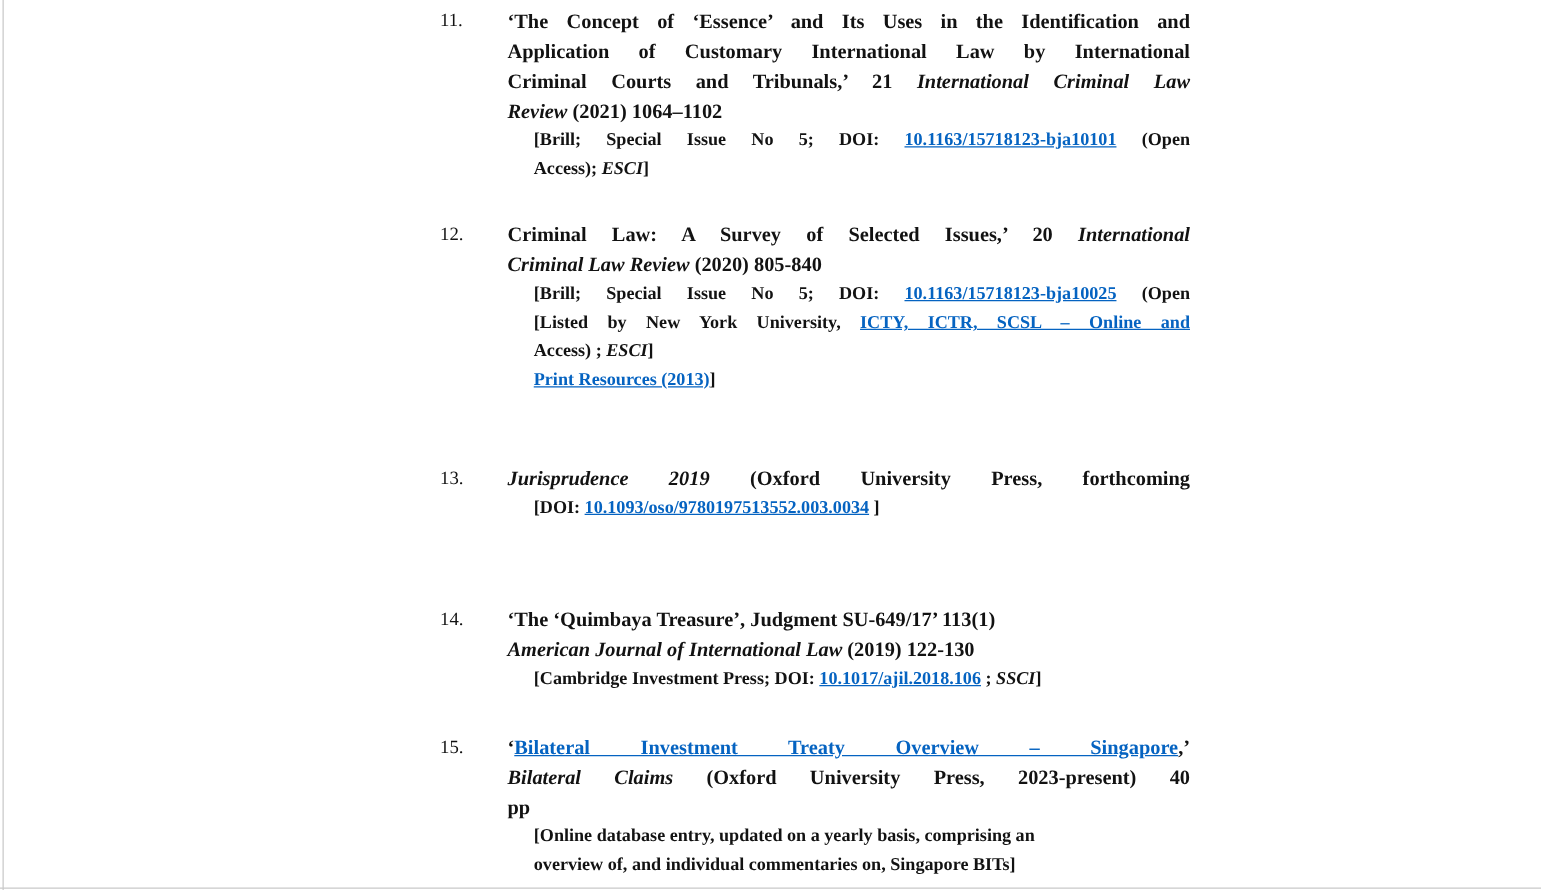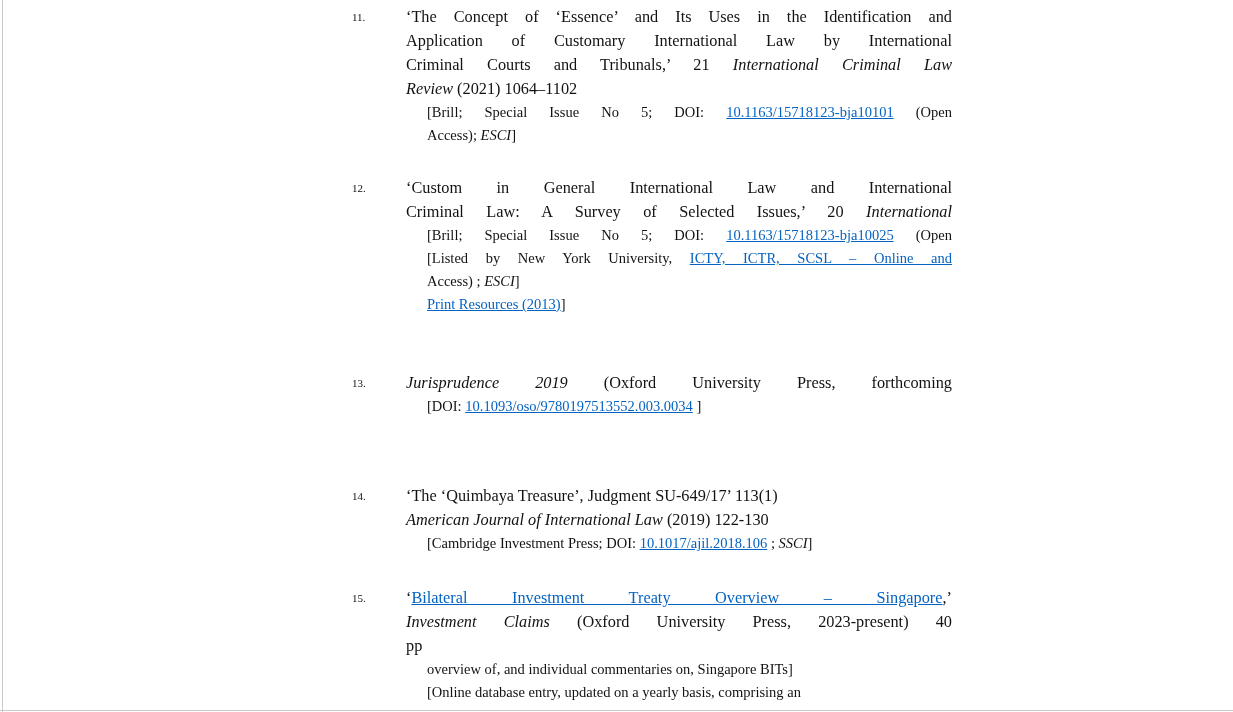--- a/index.html
+++ b/index.html
@@ -14,26 +14,27 @@
   .edge-left{position:absolute;left:2px;top:0;width:1px;height:712px;background:#c9c9c9;}
   .edge-bottom{position:absolute;left:0;top:710px;width:1233px;height:1px;background:#c9c9c9;}
   .entry{position:absolute;left:352px;width:620px;}
   .entry-0{top:5px;}
   .entry-1{top:176px;}
   .entry-2{top:371px;}
   .entry-3{top:484px;}
   .entry-4{top:586px;}
   .num{
     position:absolute;left:0;top:0;
-    font-size:11px;line-height:24px;
+    font-size:15px;line-height:24px;
   }
   .body{margin-left:54px;width:546px;}
   .line{
     font-size:16.3px;line-height:24px;height:24px;
     text-align:left;
+    font-weight:bold;
   }
   .line.just{
     text-align:justify;
     text-align-last:justify;
     text-justify:inter-word;
   }
   .line.bracket{
     margin-left:21px;
     font-size:14.5px;line-height:23px;height:23px;
   }
@@ -58,22 +59,22 @@
         <div class="line just"><span>Application of Customary International Law by International</span></div>
         <div class="line just"><span>Criminal Courts and Tribunals,’ 21 </span><i>International Criminal Law</i></div>
         <div class="line"><i>Review</i><span> (2021) 1064–1102</span></div>
         <div class="line just bracket"><span>[Brill; Special Issue No 5; DOI: </span><a class="doc-link" href="#">10.1163/15718123-bja10101</a><span> (Open</span></div>
         <div class="line bracket"><span>Access); </span><i>ESCI</i><span>]</span></div>
       </div>
     </div>
     <div class="entry entry-1">
       <div class="num">12.</div>
       <div class="body">
-        <div class="line just"><span>‘Custom in General International Law and International</span></div>
         <div class="line just"><span>Criminal Law: A Survey of Selected Issues,’ 20 </span><i>International</i></div>
+        <div class="line"><i>Criminal Law Review</i><span> (2020) 805-840</span></div>
         <div class="line just bracket"><span>[Brill; Special Issue No 5; DOI: </span><a class="doc-link" href="#">10.1163/15718123-bja10025</a><span> (Open</span></div>
         <div class="line just bracket"><span>[Listed by New York University, </span><a class="doc-link" href="#">ICTY, ICTR, SCSL – Online and</a></div>
         <div class="line bracket"><span>Access) ; </span><i>ESCI</i><span>]</span></div>
         <div class="line bracket"><a class="doc-link" href="#">Print Resources (2013)</a><span>]</span></div>
       </div>
     </div>
     <div class="entry entry-2">
       <div class="num">13.</div>
       <div class="body">
         <div class="line just"><i>Jurisprudence 2019</i><span> (Oxford University Press, forthcoming</span></div>
@@ -85,19 +86,19 @@
       <div class="body">
         <div class="line"><span>‘The ‘Quimbaya Treasure’, Judgment SU-649/17’ 113(1)</span></div>
         <div class="line"><i>American Journal of International Law</i><span> (2019) 122-130</span></div>
         <div class="line bracket"><span>[Cambridge Investment Press; DOI: </span><a class="doc-link" href="#">10.1017/ajil.2018.106</a><span> ; </span><i>SSCI</i><span>]</span></div>
       </div>
     </div>
     <div class="entry entry-4">
       <div class="num">15.</div>
       <div class="body">
         <div class="line just"><span>‘</span><a class="doc-link" href="#">Bilateral Investment Treaty Overview – Singapore</a><span>,’</span></div>
-        <div class="line just"><i>Investment Claims</i><span> (Oxford University Press, 2023-present) 40</span></div>
+        <div class="line just"><i>Bilateral Claims</i><span> (Oxford University Press, 2023-present) 40</span></div>
         <div class="line"><span>pp</span></div>
+        <div class="line bracket"><span>[Online database entry, updated on a yearly basis, comprising an</span></div>
         <div class="line bracket"><span>overview of, and individual commentaries on, Singapore BITs]</span></div>
-        <div class="line bracket"><span>[Online database entry, updated on a yearly basis, comprising an</span></div>
       </div>
     </div>
   </div>
 
 </body></html>

